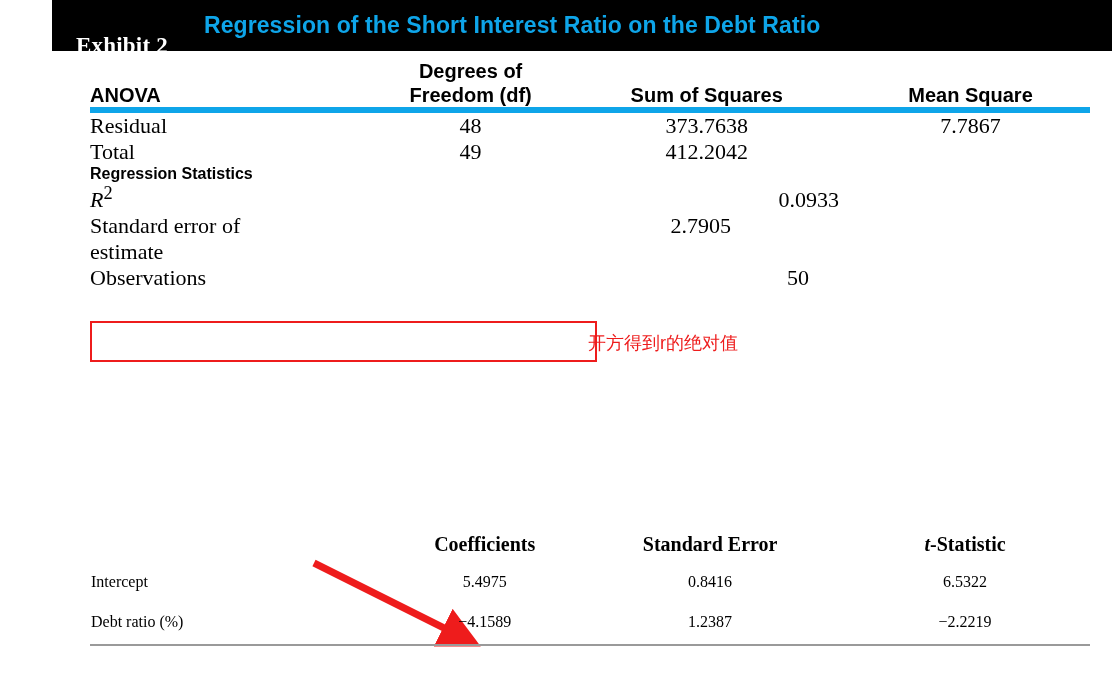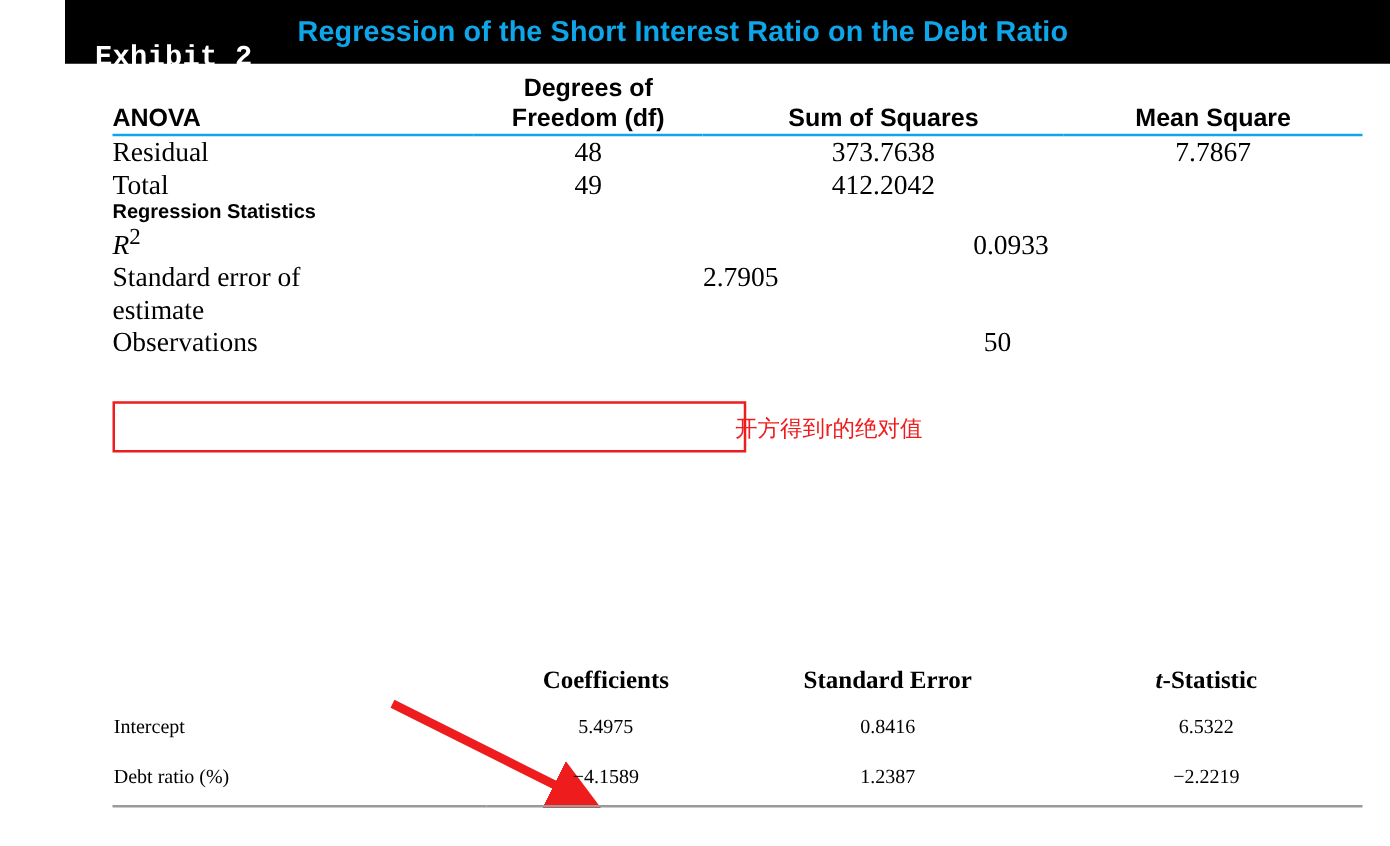--- a/index.html
+++ b/index.html
@@ -30,21 +30,21 @@
     width: 1060px;
     height: 51px;
     background: #000000;
     display: flex;
     align-items: center;
     box-sizing: border-box;
     padding-left: 24px;
   }
   .exhibit-label {
     color: #ffffff;
-    font-family: Liberation Mono, monospace;
+    font-family: Liberation Serif, serif;
     font-weight: bold;
     font-size: 23px;
     letter-spacing: 0.2px;
     margin-right: 36px;
     white-space: nowrap;
     margin-top: 40px;
   }
   .exhibit-title {
     color: #0ea5e9;
     font-family: "Liberation Sans", sans-serif;
@@ -83,21 +83,21 @@
   .col-ss      { width: 260px; text-align: center; }
   .col-ms      { width: 250px; text-align: center; }
 
   .hdr-cell {
     font-family: "Liberation Sans", sans-serif;
     font-weight: bold;
     font-size: 20px;
     line-height: 24px;
     padding-bottom: 7px;
   }
-  .hdr-row td { border-bottom: 2px solid #0ea5e9; }
+  .hdr-row td { border-bottom: 6px solid #0ea5e9; }
 
   .two-line { display: block; }
 
   .data-row td {
     font-family: "Liberation Serif", serif;
     font-size: 22px;
     padding-top: 9px;
     padding-bottom: 9px;
   }
 
@@ -218,21 +218,21 @@
         <td class="col-ss" style="text-align:right; padding-right:12px;">0.0933</td>
         <td class="col-ms"></td>
       </tr>
 
       <tr class="data-row">
         <td class="col-label" style="vertical-align:top;">
           <span class="two-line">Standard error of</span>
           <span class="two-line">estimate</span>
         </td>
         <td class="col-df"></td>
-        <td class="col-ss" style="text-align:left; padding-right:12px; vertical-align:top;">2.7905</td>
+        <td class="col-ss" style="text-align:center; padding-right:12px; vertical-align:top;">2.7905</td>
         <td class="col-ms"></td>
       </tr>
 
       <tr class="data-row">
         <td class="col-label">Observations</td>
         <td class="col-df"></td>
         <td class="col-ss" style="text-align:right; padding-right:42px;">50</td>
         <td class="col-ms"></td>
       </tr>
     </tbody>

